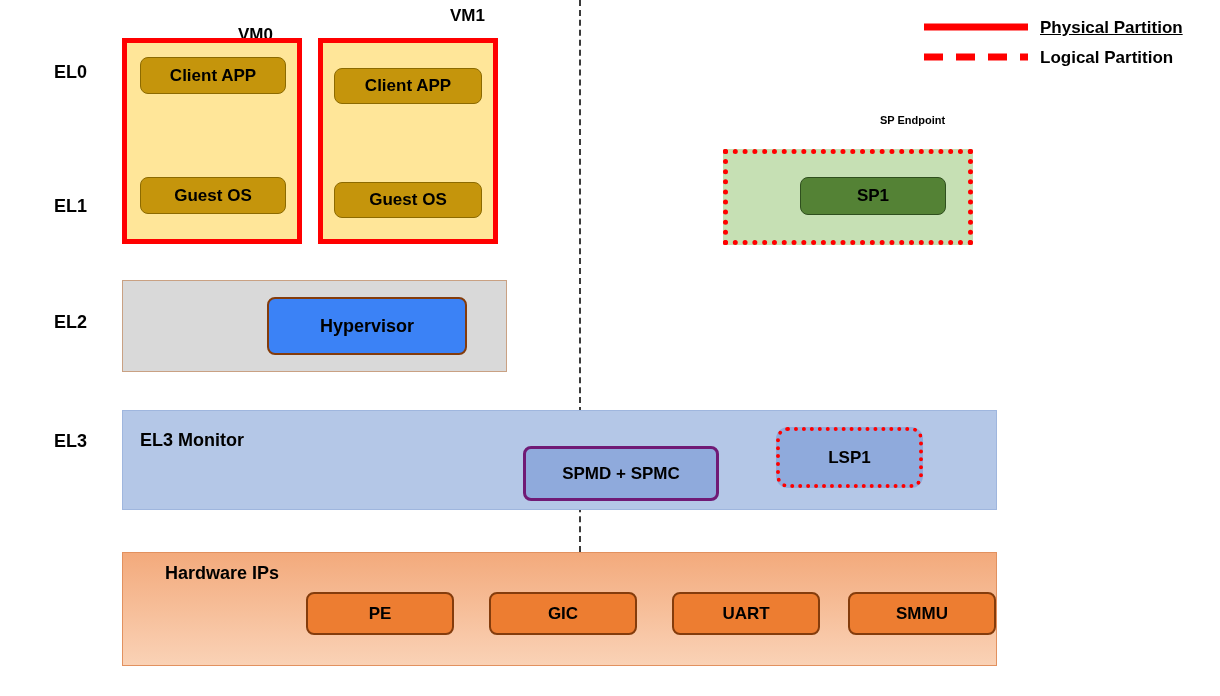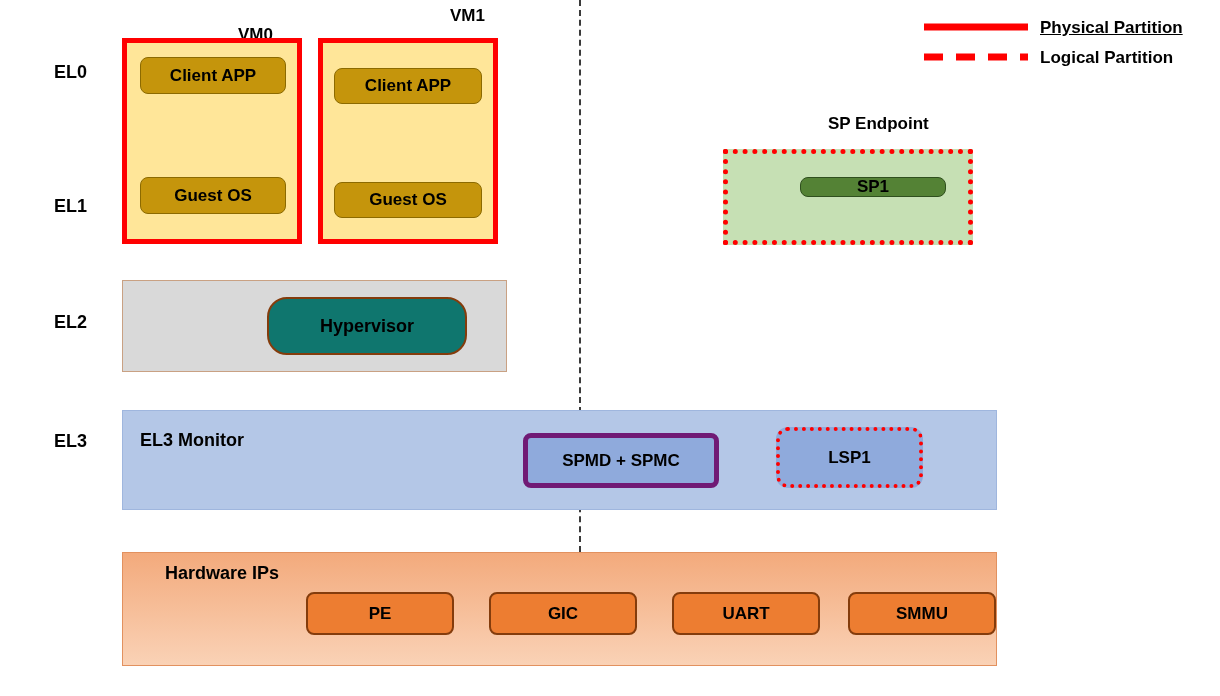--- a/index.html
+++ b/index.html
@@ -33,32 +33,32 @@
   
   #divider { left:579px; top:0; height:552px; width:0; border-left:2px dashed #3a3a3a; z-index:0; }
 
   
   #legend-physical-label { left:1040px; top:18px; font-size:17px;text-decoration:underline; }
   #legend-logical-label  { left:1040px; top:48px; font-size:17px; }
   #legend-physical-line  { left:922px; top:22px; }
   #legend-logical-line   { left:922px; top:52px; }
 
   
-  #sp-title { left:828px; top:114px; font-size:17px; }
+  #sp-title { left:880px; top:114px; font-size:11px; }
   #sp-box { left:723px; top:149px; width:250px; height:96px; background:#C6E0B4; border:5px dotted #FF0000; z-index:1; }
-  #sp1 { left:800px; top:177px; width:146px; height:20px; background:#548235; border:1px solid #2F4F1E; border-radius:8px; font-size:17px; }
+  #sp1 { left:800px; top:177px; width:146px; height:38px; background:#548235; border:1px solid #2F4F1E; border-radius:8px; font-size:17px; }
 
   
   #el2-box { left:122px; top:280px; width:385px; height:92px; background:#D9D9D9; border:1px solid #C9A183; z-index:1; }
-  #hypervisor { left:267px; top:297px; width:200px; height:58px; background:#0f766e; border:2px solid #843C0C; border-radius:20px; font-size:18px; }
+  #hypervisor { left:267px; top:297px; width:200px; height:58px; background:#3b82f6; border:2px solid #843C0C; border-radius:8px; font-size:18px; }
 
   
   #el3-box { left:122px; top:410px; width:875px; height:100px; background:#B4C7E7; border:1px solid #9FB6DE; z-index:1; }
   #el3-title { left:140px; top:430px; font-size:18px; z-index:2; }
-  #spmd { left:523px; top:433px; width:196px; height:55px; background:#8FAADC; border:5px solid #701a75; border-radius:8px; font-size:17px; }
+  #spmd { left:523px; top:446px; width:196px; height:55px; background:#8FAADC; border:3px solid #701a75; border-radius:8px; font-size:17px; }
   #lsp1 { left:776px; top:427px; width:147px; height:61px; background:#8FAADC; border:4px dotted #FF0000; border-radius:12px; font-size:17px;text-align:right; }
 
   
   #hw-box { left:122px; top:552px; width:875px; height:114px; background:linear-gradient(180deg,#F3AA7C,#FAD2B6); border:1px solid #E2915F; z-index:1; }
   #hw-title { left:165px; top:563px; font-size:18px; z-index:2;text-align:center; }
   .chip { top:592px; width:148px; height:43px; background:#ED7D31; border:2px solid #843C0C; border-radius:8px; font-size:17px; }
   #chip-pe   { left:306px; }
   #chip-gic  { left:489px; }
   #chip-uart { left:672px; }
   #chip-smmu { left:848px; }

